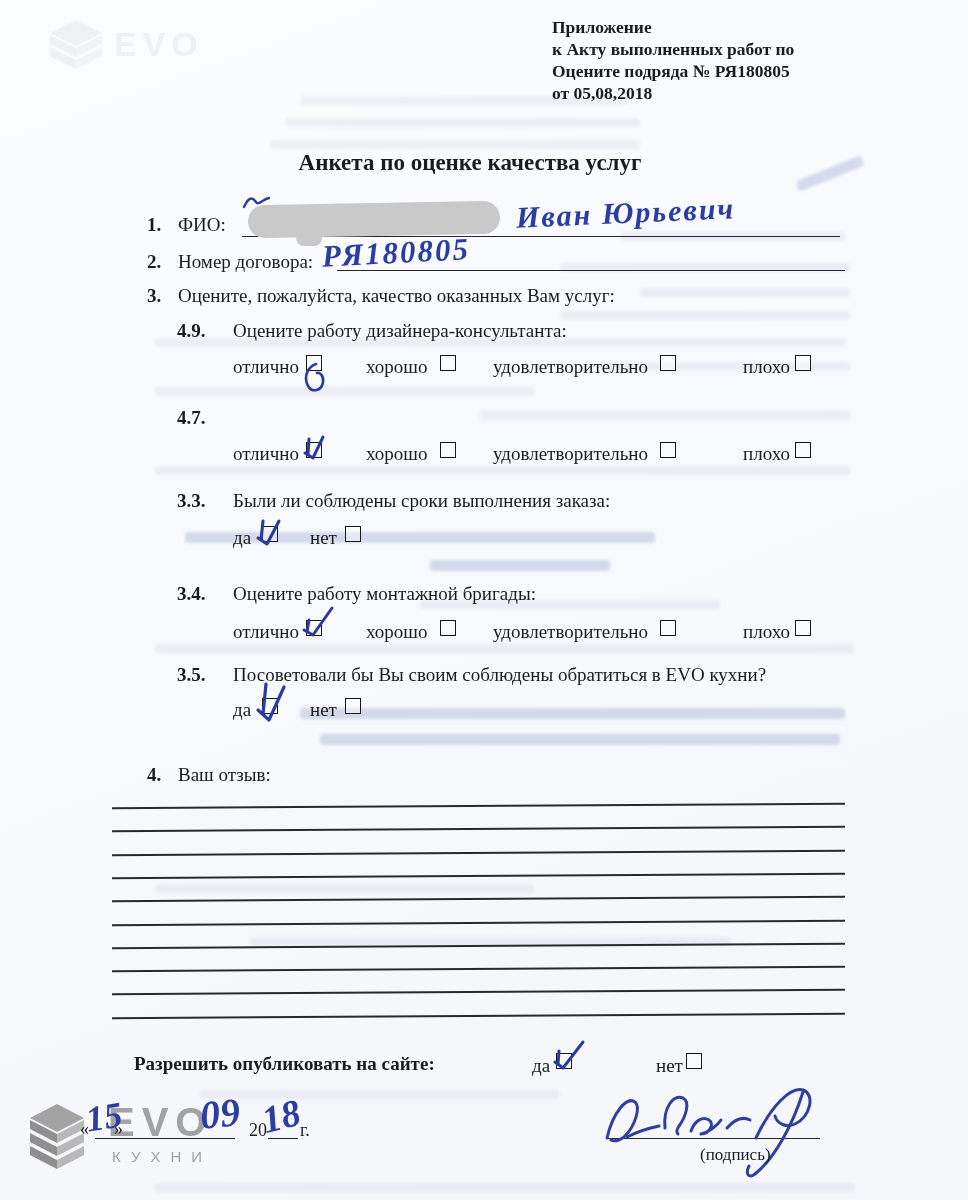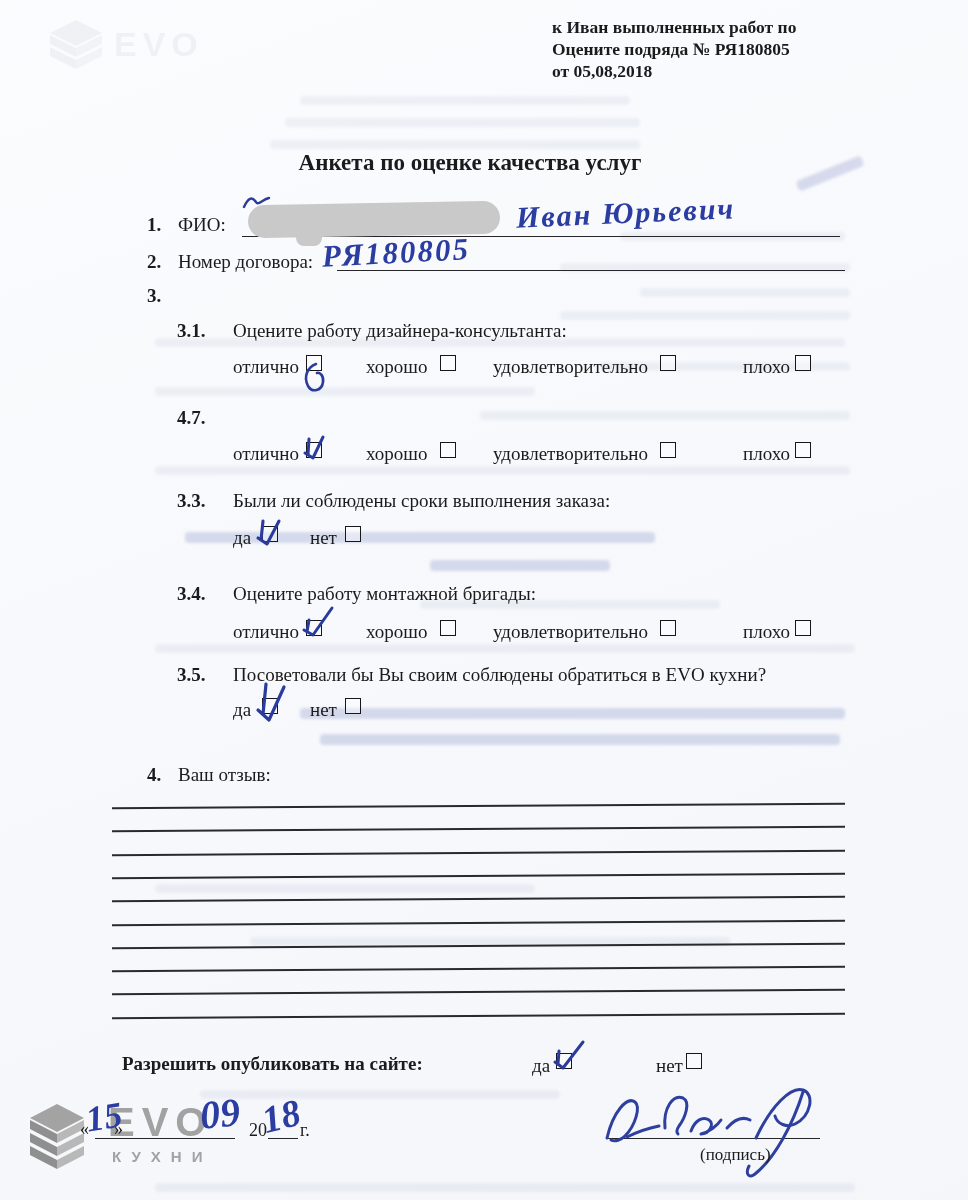--- a/index.html
+++ b/index.html
@@ -65,21 +65,22 @@
   <div class="ghost" style="left:420px;top:600px;width:300px"></div>
   <div class="ghost" style="left:155px;top:644px;width:700px"></div>
   <div class="ghost blue" style="left:300px;top:708px;width:545px"></div>
   <div class="ghost blue" style="left:320px;top:734px;width:520px"></div>
   <div class="ghost" style="left:155px;top:884px;width:380px"></div>
   <div class="ghost" style="left:250px;top:937px;width:480px"></div>
   <div class="ghost" style="left:200px;top:1090px;width:360px"></div>
   <div class="ghost" style="left:155px;top:1183px;width:700px"></div>
 
   <div class="corner">
-    <div>к Иван выполненных работ по</div>
+    <div>Приложение</div>
+    <div>к Акту выполненных работ по</div>
     <div>Оцените подряда № РЯ180805</div>
     <div>от 05,08,2018</div>
   </div>
 
   <h1 class="title">Анкета по оценке качества услуг</h1>
 
   <span class="ptext num" style="left:147px;top:214px">1.</span>
   <span class="ptext" style="left:178px;top:214px">ФИО:</span>
   <div class="fline" style="left:242px;top:236px;width:598px"></div>
   <div class="blob" style="left:248px;top:203px;width:252px;height:33px;transform:rotate(-1deg)"></div>
@@ -88,22 +89,23 @@
     <path d="M2,13 C6,4 10,2 14,8 C16,12 21,5 27,4" style="stroke-width:2.4"></path>
   </svg>
   <div class="hw" style="left:516px;top:196px;font-size:30px;transform:rotate(-2.5deg);letter-spacing:2px">Иван Юрьевич</div>
 
   <span class="ptext num" style="left:147px;top:251px">2.</span>
   <span class="ptext" style="left:178px;top:251px">Номер договора:</span>
   <div class="fline" style="left:337px;top:270px;width:508px"></div>
   <div class="hw" style="left:322px;top:235px;font-size:31px;transform:rotate(-3deg);letter-spacing:2px">РЯ180805</div>
 
   <span class="ptext num" style="left:147px;top:285px">3.</span>
-
-  <span class="ptext num" style="left:177px;top:320px">3.1.</span>
+  <span class="ptext" style="left:178px;top:285px">Оцените, пожалуйста, качество оказанных Вам услуг:</span>
+
+  <span class="ptext num" style="left:177px;top:320px">4.9.</span>
   <span class="ptext" style="left:233px;top:320px">Оцените работу дизайнера-консультанта:</span>
   <span class="ptext" style="left:233px;top:356px">отлично</span>
   <span class="cb" style="left:306px;top:355px"></span>
   <svg class="check" style="left:301px;top:361px" width="28" height="34" viewBox="0 0 28 34">
     <path d="M15,3 C7,6 2,15 7,25 C11,32 21,30 22,21 C23,15 19,11 16,12" style="stroke-width:2.6"></path>
   </svg>
   <span class="ptext" style="left:366px;top:356px">хорошо</span>
   <span class="cb" style="left:440px;top:355px"></span>
   <span class="ptext" style="left:493px;top:356px">удовлетворительно</span>
   <span class="cb" style="left:660px;top:355px"></span>
@@ -166,41 +168,41 @@
     <div class="rule" style="top:852px"></div>
     <div class="rule" style="top:875px"></div>
     <div class="rule" style="top:898px"></div>
     <div class="rule" style="top:922px"></div>
     <div class="rule" style="top:945px"></div>
     <div class="rule" style="top:968px"></div>
     <div class="rule" style="top:991px"></div>
     <div class="rule" style="top:1015px"></div>
   </div>
 
-  <span class="ptext bold" style="left:122px;top:1053px">Разрешить опубликовать на сайте:</span>
+  <span class="ptext bold" style="left:134px;top:1053px">Разрешить опубликовать на сайте:</span>
   <span class="ptext" style="left:532px;top:1055px">да</span>
   <span class="cb" style="left:556px;top:1053px"></span>
   <svg class="check" style="left:550px;top:1037px" width="38" height="36" viewBox="0 0 38 36">
     <path d="M9,14 L8,27 M5,25 L13,31 L33,5" style="stroke-width:3"></path>
   </svg>
   <span class="ptext" style="left:656px;top:1055px">нет</span>
   <span class="cb" style="left:686px;top:1053px"></span>
 
   <div>
     <svg style="position:absolute;left:28px;top:1102px" width="58" height="72" viewBox="0 0 58 72">
       <polygon points="29,2 56,16 29,30 2,16" fill="#a3a3a3"></polygon>
       <polygon points="2,18 29,32 29,41 2,27" fill="#8f8f8f"></polygon>
       <polygon points="2,31 29,45 29,54 2,40" fill="#8f8f8f"></polygon>
       <polygon points="2,44 29,58 29,67 2,53" fill="#8f8f8f"></polygon>
       <polygon points="29,32 56,18 56,27 29,41" fill="#b8b8b8"></polygon>
       <polygon points="29,45 56,31 56,40 29,54" fill="#b8b8b8"></polygon>
       <polygon points="29,58 56,44 56,53 29,67" fill="#b8b8b8"></polygon>
     </svg>
     <span class="logo-gray" style="position:absolute;left:108px;top:1100px;font-size:40px;font-weight:bold;letter-spacing:7px">EVO</span>
-    <span class="logo-gray" style="position:absolute;left:112px;top:1148px;font-size:15px;font-weight:bold;letter-spacing:10px">КУХНИ</span>
+    <span class="logo-gray" style="position:absolute;left:112px;top:1148px;font-size:15px;font-weight:normal;letter-spacing:10px">КУХНИ</span>
   </div>
 
   <span class="ptext" style="left:80px;top:1119px;font-size:18px">«</span>
   <span class="ptext" style="left:114px;top:1119px;font-size:18px">»</span>
   <div class="fline" style="left:95px;top:1138px;width:140px"></div>
   <span class="ptext" style="left:249px;top:1120px;font-size:18px">20</span>
   <div class="fline" style="left:268px;top:1138px;width:30px"></div>
   <span class="ptext" style="left:300px;top:1120px;font-size:18px">г.</span>
   <div class="hw" style="left:86px;top:1096px;font-size:36px;transform:rotate(-9deg)">15</div>
   <div class="hw" style="left:200px;top:1090px;font-size:40px;transform:rotate(-6deg)">09</div>

